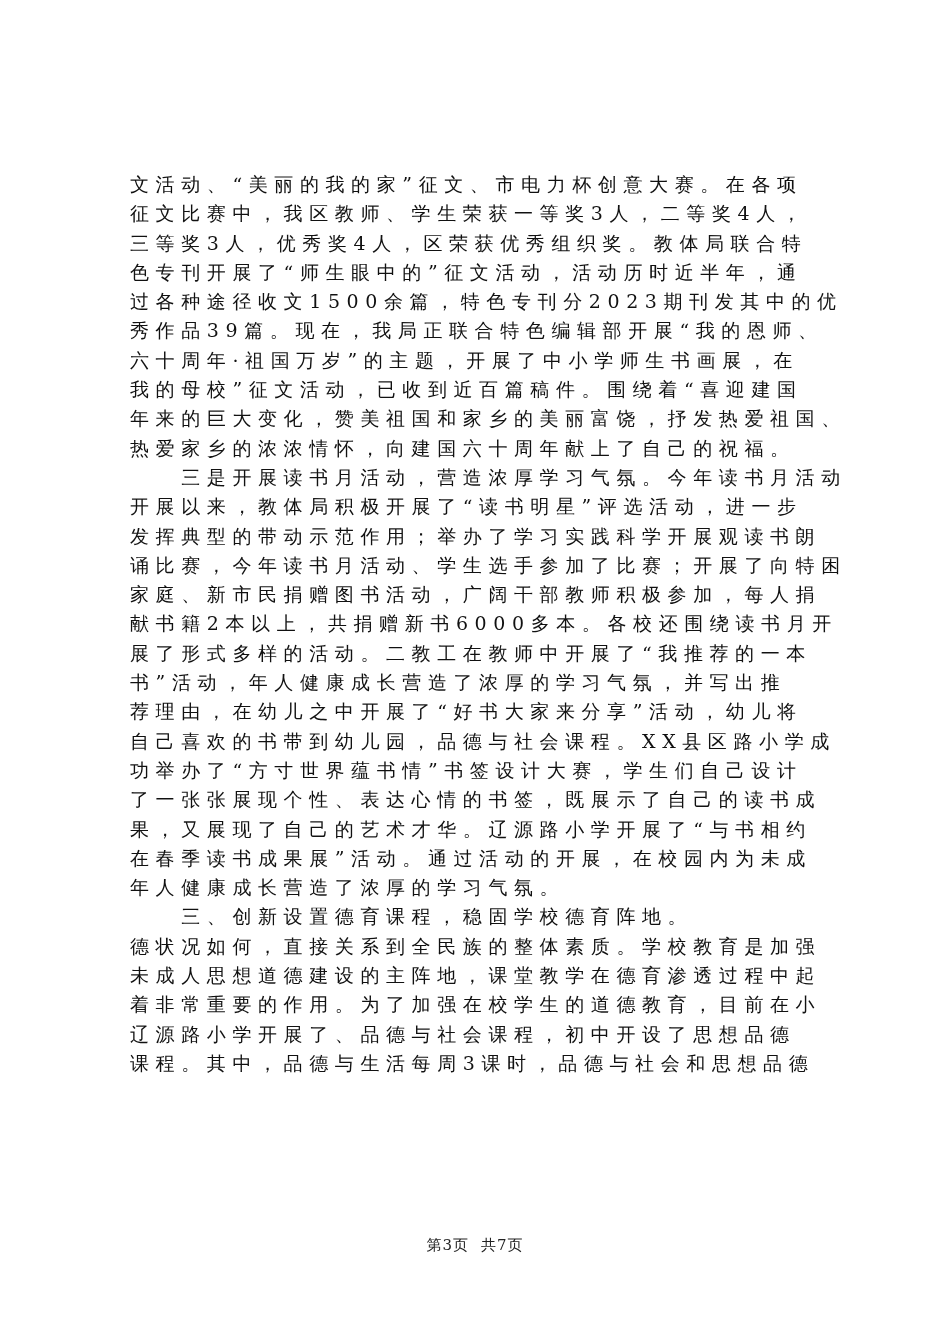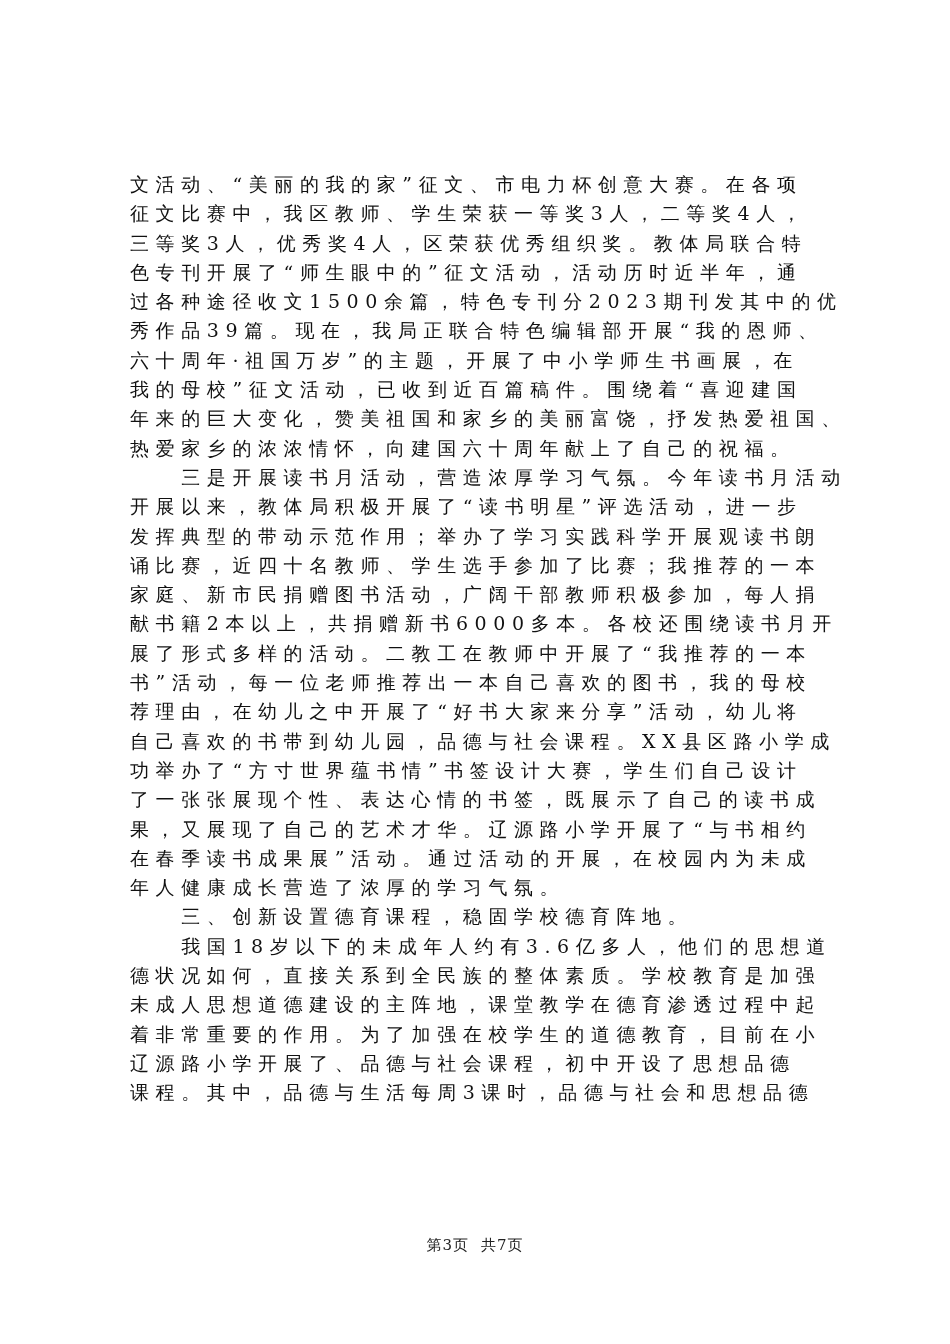--- a/index.html
+++ b/index.html
@@ -60,34 +60,33 @@
     <span class="line">色专刊开展了“师生眼中的”征文活动，活动历时近半年，通</span>
     <span class="line">过各种途径收文1500余篇，特色专刊分2023期刊发其中的优</span>
     <span class="line">秀作品39篇。现在，我局正联合特色编辑部开展“我的恩师、</span>
     <span class="line">六十周年·祖国万岁”的主题，开展了中小学师生书画展，在</span>
     <span class="line">我的母校”征文活动，已收到近百篇稿件。围绕着“喜迎建国</span>
     <span class="line">年来的巨大变化，赞美祖国和家乡的美丽富饶，抒发热爱祖国、</span>
     <span class="line">热爱家乡的浓浓情怀，向建国六十周年献上了自己的祝福。</span>
     <span class="line">　　三是开展读书月活动，营造浓厚学习气氛。今年读书月活动</span>
     <span class="line">开展以来，教体局积极开展了“读书明星”评选活动，进一步</span>
     <span class="line">发挥典型的带动示范作用；举办了学习实践科学开展观读书朗</span>
-    <span class="line">诵比赛，近四十名教师、学生选手参加了比赛；我推荐的一本</span>
+    <span class="line">诵比赛，今年读书月活动、学生选手参加了比赛；开展了向特困</span>
     <span class="line">家庭、新市民捐赠图书活动，广阔干部教师积极参加，每人捐</span>
     <span class="line">献书籍2本以上，共捐赠新书6000多本。各校还围绕读书月开</span>
     <span class="line">展了形式多样的活动。二教工在教师中开展了“我推荐的一本</span>
-    <span class="line">书”活动，每一位老师推荐出一本自己喜欢的图书，我的母校</span>
+    <span class="line">书”活动，年人健康成长营造了浓厚的学习气氛，并写出推</span>
     <span class="line">荐理由，在幼儿之中开展了“好书大家来分享”活动，幼儿将</span>
     <span class="line">自己喜欢的书带到幼儿园，品德与社会课程。XX县区路小学成</span>
     <span class="line">功举办了“方寸世界蕴书情”书签设计大赛，学生们自己设计</span>
     <span class="line">了一张张展现个性、表达心情的书签，既展示了自己的读书成</span>
     <span class="line">果，又展现了自己的艺术才华。辽源路小学开展了“与书相约</span>
     <span class="line">在春季读书成果展”活动。通过活动的开展，在校园内为未成</span>
     <span class="line">年人健康成长营造了浓厚的学习气氛。</span>
     <span class="line">　　三、创新设置德育课程，稳固学校德育阵地。</span>
-    <span class="line">　　我国18岁以下的未成年人约有3.6亿多人，他们的思想道</span>
     <span class="line">德状况如何，直接关系到全民族的整体素质。学校教育是加强</span>
     <span class="line">未成人思想道德建设的主阵地，课堂教学在德育渗透过程中起</span>
     <span class="line">着非常重要的作用。为了加强在校学生的道德教育，目前在小</span>
     <span class="line">辽源路小学开展了、品德与社会课程，初中开设了思想品德</span>
     <span class="line">课程。其中，品德与生活每周3课时，品德与社会和思想品德</span>
   </div>
 
   <div class="footer">
     <span>第3页</span>
     <span>共7页</span>

